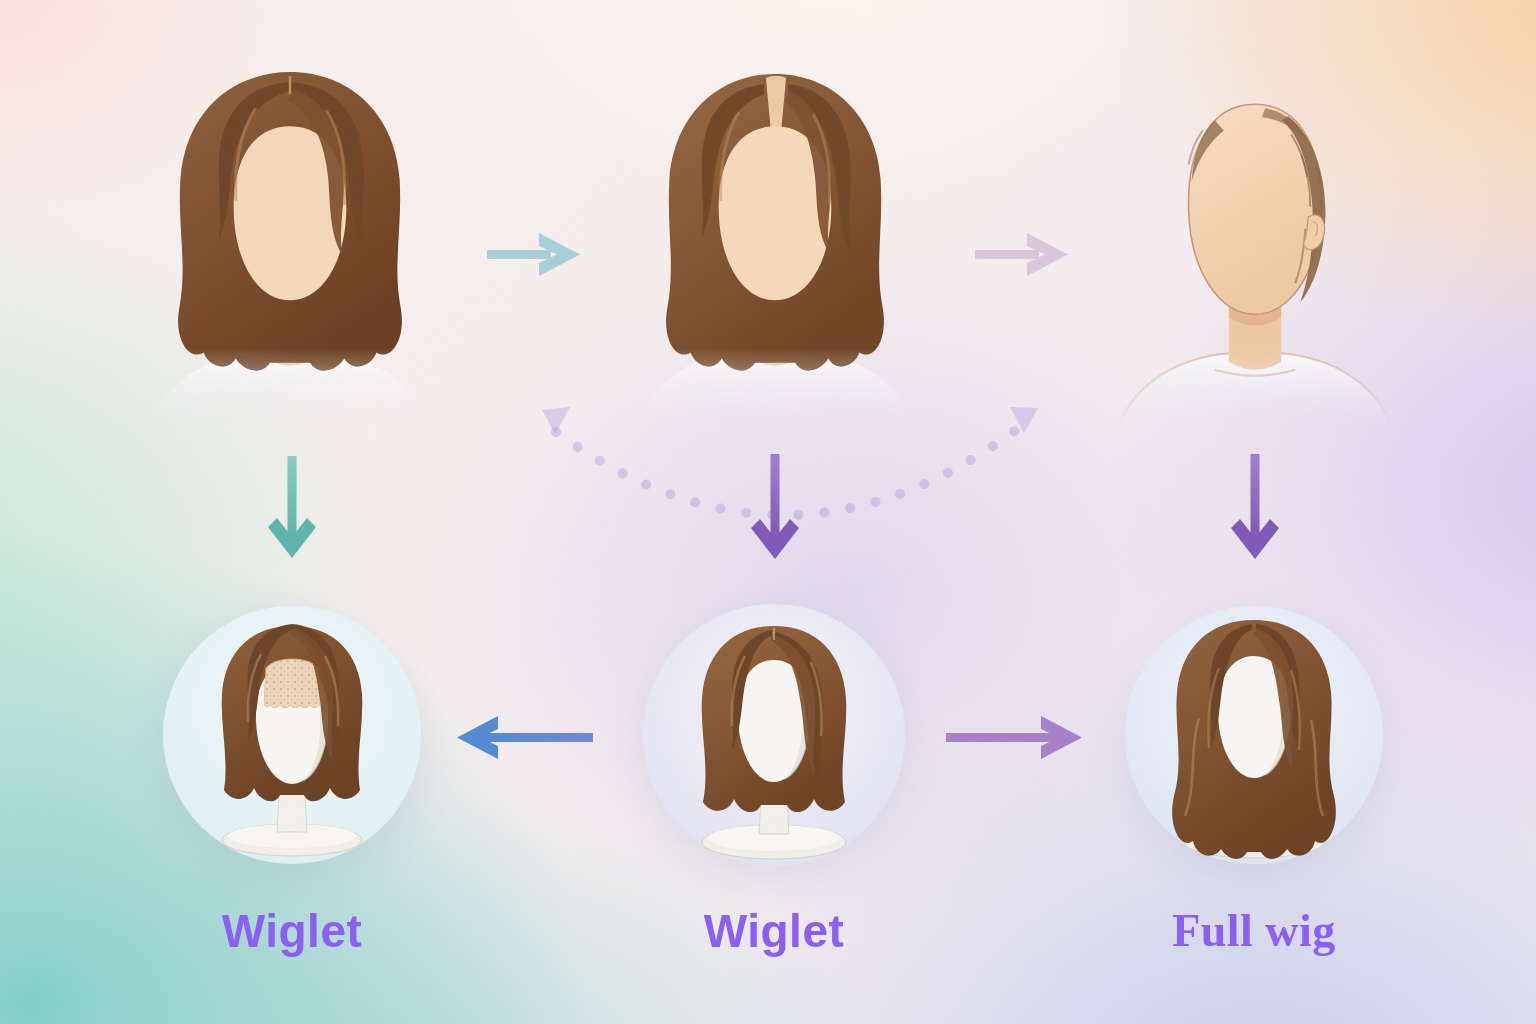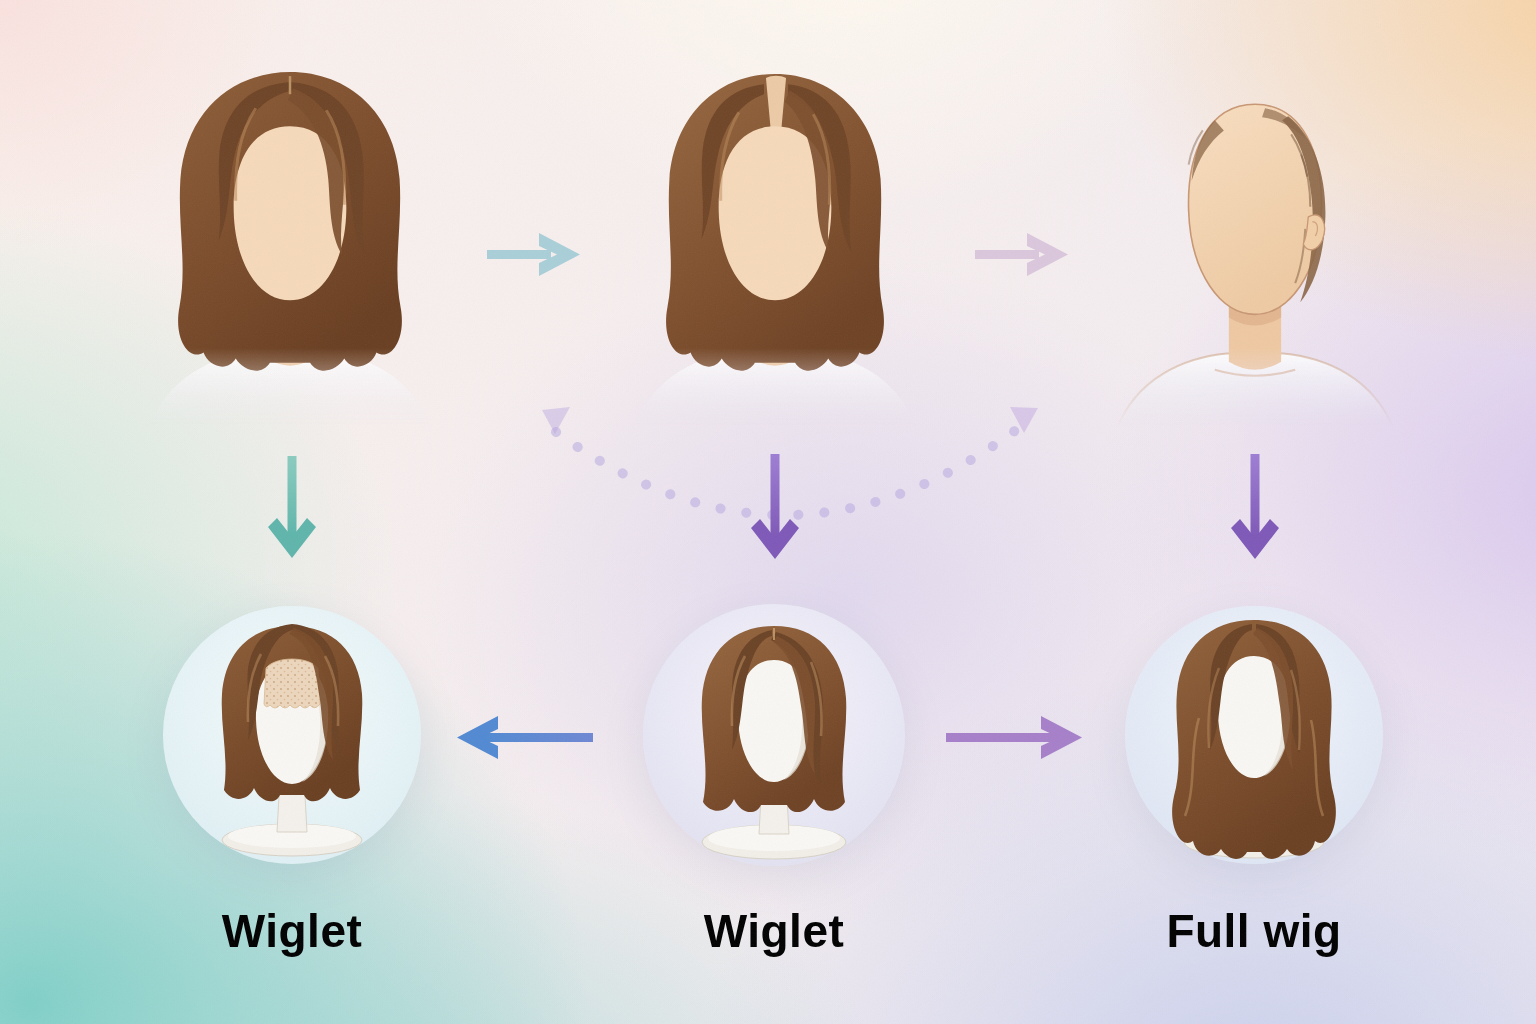--- a/index.html
+++ b/index.html
@@ -23,21 +23,21 @@
   .grain{position:absolute;inset:0;pointer-events:none;}
   svg{overflow:visible;display:block;}
   .stage{width:324px;height:372px;
     -webkit-mask-image:linear-gradient(to bottom,#000 78%,rgba(0,0,0,0) 99%);
     mask-image:linear-gradient(to bottom,#000 78%,rgba(0,0,0,0) 99%);}
   .circle{border-radius:50%;box-shadow:0 12px 42px rgba(110,130,165,.14);}
   .circle-wiglet{background:radial-gradient(circle at 50% 38%,#f5fbfd 0%,#e2f1f5 70%,#d8ebf1 100%);}
   .circle-hybrid{background:radial-gradient(circle at 50% 38%,#f5f4fb 0%,#e5e4f3 70%,#dddcee 100%);}
   .circle-fullwig{background:radial-gradient(circle at 50% 38%,#f2f6fc 0%,#e1e8f5 70%,#d9e2f2 100%);}
   .option-label{
-    font-size:46px;font-weight:600;letter-spacing:.5px;color:#000000;
+    font-size:46px;font-weight:600;letter-spacing:.5px;color:#8b5cf6;
     text-align:center;line-height:1;
   }
 </style>
 </head>
 <body>
 
 <div class="abs stage" style="left:128px;top:58px;">
   <svg viewBox="0 0 320 370" width="324" height="372">
     <defs>
       <linearGradient id="hg1" x1="0" y1="0" x2="0.55" y2="1">
@@ -334,21 +334,21 @@
       <path d="M70,110 C60,142 68,176 56,208" stroke="#c0915f" stroke-width="2.6" fill="none" opacity="0.5"></path>
       <path d="M182,112 C190,144 183,178 194,208" stroke="#c0915f" stroke-width="2.6" fill="none" opacity="0.5"></path>
       <path d="M90,60 C80,84 78,112 80,140" stroke="#c0915f" stroke-width="2.4" fill="none" opacity="0.45"></path>
       <path d="M162,62 C170,86 172,114 170,142" stroke="#c0915f" stroke-width="2.4" fill="none" opacity="0.45"></path>
     </g>
   </svg>
 </div>
 
 <div class="abs option-label" style="left:163px;top:908px;width:258px;">Wiglet</div>
 <div class="abs option-label" style="left:643px;top:908px;width:262px;">Wiglet</div>
-<div class="abs option-label" style="left:1125px;top:908px;width:258px;">Full wig</div>
+<div class="abs option-label" style="left:1125px;top:908px;width:258px;font-family:Liberation Serif, serif;">Full wig</div>
 
 <svg class="grain" width="1536" height="1024">
   <filter id="grainF">
     <feTurbulence type="fractalNoise" baseFrequency="0.9" numOctaves="2" stitchTiles="stitch"></feTurbulence>
     <feColorMatrix type="saturate" values="0"></feColorMatrix>
   </filter>
   <rect width="1536" height="1024" filter="url(#grainF)" opacity="0.055"></rect>
 </svg>
 
 </body></html>

